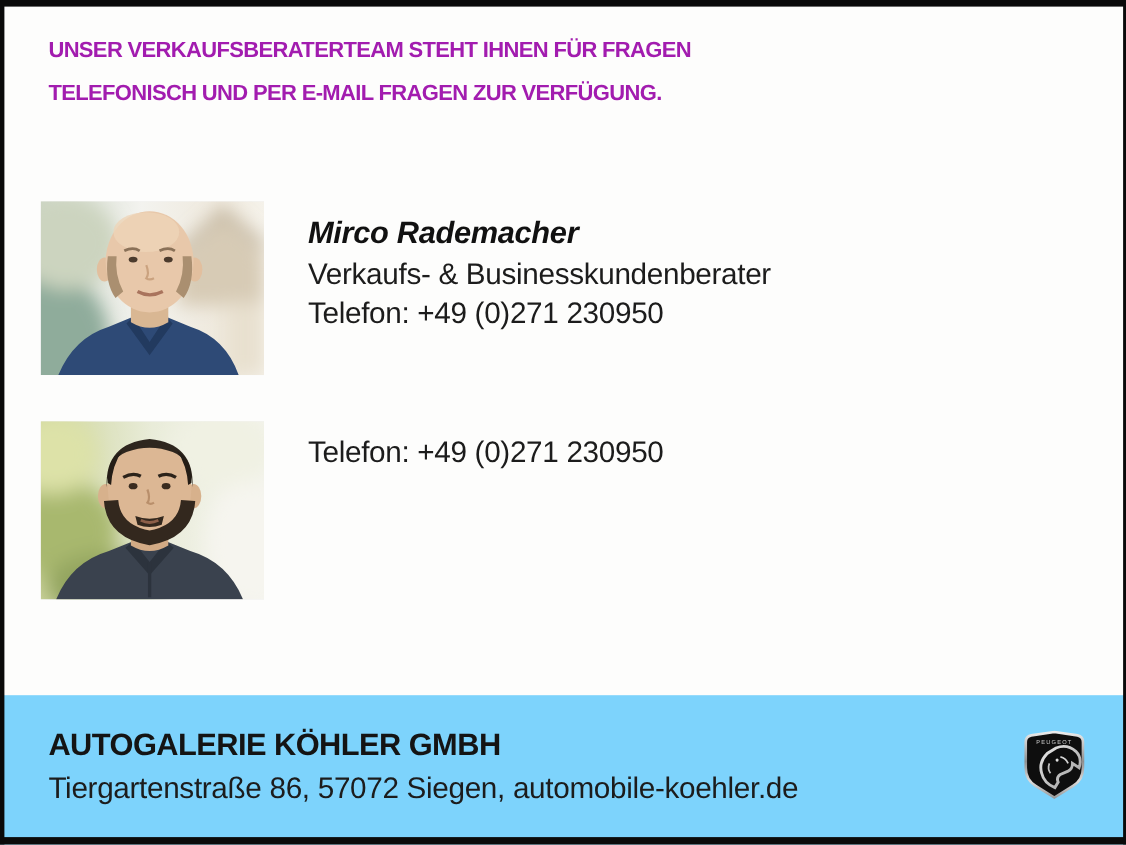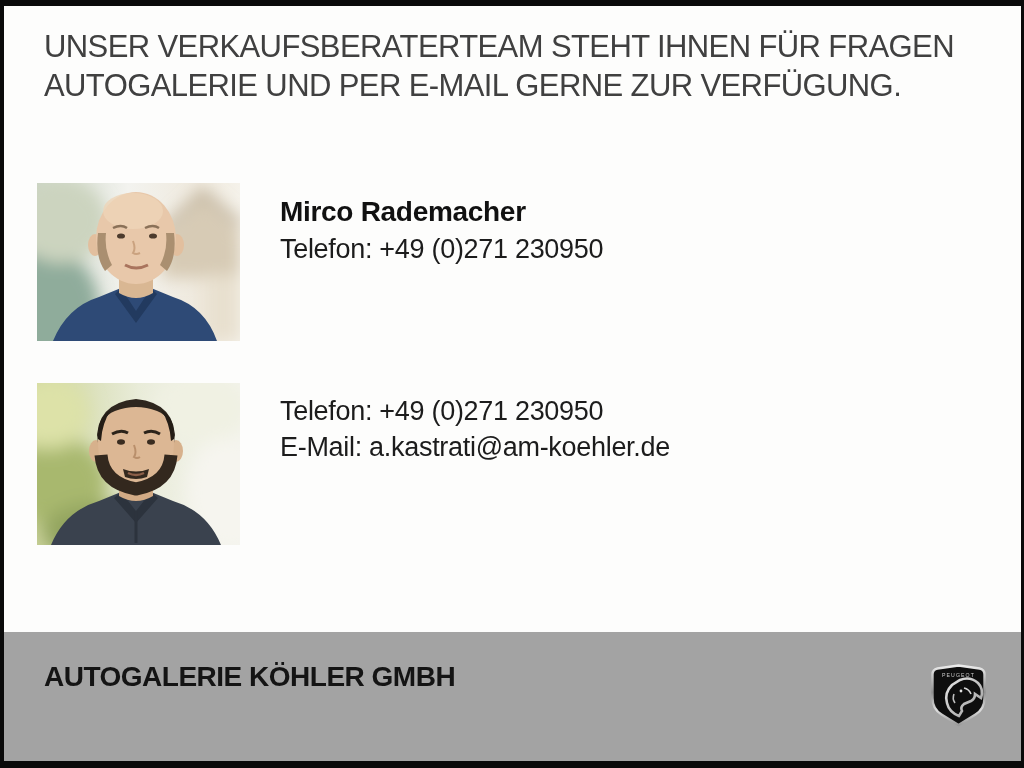--- a/index.html
+++ b/index.html
@@ -9,41 +9,41 @@
   }
   
   .edge{position:absolute;background:#0a0a0a;z-index:30;}
   .edge-top{left:0;top:0;right:0;height:6px;}
   .edge-left{left:0;top:0;bottom:0;width:4px;}
   .edge-right{right:0;top:0;bottom:0;width:3px;}
   .edge-bottom{left:0;bottom:0;right:0;height:7px;}
 
   .header{
     position:absolute;left:44px;top:27px;z-index:5;
-    font-weight:normal;font-size:31px;line-height:39px;letter-spacing:-0.6px;
-    color:#404040;white-space:nowrap;
+    font-weight:bold;font-size:20px;line-height:39px;letter-spacing:-0.6px;
+    color:#a21caf;white-space:nowrap;
   }
 
   .contact-card{position:absolute;left:0;width:1024px;}
   .contact-photo{
     position:absolute;left:37px;overflow:hidden;background:#eee;
   }
   #photo-0{top:183px;width:203px;height:158px;}
   #photo-1{top:383px;width:203px;height:162px;}
   .contact-text{
     position:absolute;left:280px;font-size:27px;line-height:36px;
     letter-spacing:-0.3px;color:#1c1c1c;white-space:nowrap;
   }
   #text-0{top:193px;}
   #text-1{top:393px;}
-  .contact-name{font-size:28px;font-weight:bold;line-height:38px;color:#111;}
+  .contact-name{font-size:28px;font-weight:bold;line-height:38px;color:#111;font-style:italic;}
 
   .footer{
     position:absolute;left:0;right:0;top:632px;bottom:0;
-    background:#a3a3a3;z-index:2;
+    background:#7dd3fc;z-index:2;
   }
   .footer-company{
     position:absolute;left:44px;top:29px;font-size:28px;font-weight:bold;
     letter-spacing:-0.5px;color:#141414;white-space:nowrap;
   }
   .footer-address{
     position:absolute;left:44px;top:69px;font-size:27px;letter-spacing:-0.3px;
     color:#1c1c1c;white-space:nowrap;
   }
   .footer-logo{position:absolute;left:930px;top:32px;width:57px;height:63px;}
@@ -53,21 +53,21 @@
 
 <div class="page">
 
   <div class="edge edge-top"></div>
   <div class="edge edge-left"></div>
   <div class="edge edge-right"></div>
   <div class="edge edge-bottom"></div>
 
   <div class="header">
     <div>UNSER VERKAUFSBERATERTEAM STEHT IHNEN FÜR FRAGEN</div>
-    <div>AUTOGALERIE UND PER E-MAIL GERNE ZUR VERFÜGUNG.</div>
+    <div>TELEFONISCH UND PER E-MAIL FRAGEN ZUR VERFÜGUNG.</div>
   </div>
 
   <div class="contact-card">
     <div class="contact-photo" id="photo-0">
       <svg width="203" height="158" viewBox="0 0 203 158">
         <defs>
           <linearGradient id="bg1" x1="0" y1="0" x2="1" y2="0">
             <stop offset="0" stop-color="#ccd5c6"></stop>
               <stop offset="0.45" stop-color="#f3f3ef"></stop>
             <stop offset="0.8" stop-color="#efe9dd"></stop>
@@ -99,20 +99,21 @@
           <path d="M108 45 q8 -4 14 0" stroke="#8a7158" stroke-width="2.5" fill="none"></path>
           <ellipse cx="84" cy="53" rx="4" ry="2.6" fill="#4c3b2d"></ellipse>
           <ellipse cx="116" cy="53" rx="4" ry="2.6" fill="#4c3b2d"></ellipse>
           <path d="M96 58 q3 8 0 12 q3 2 7 0" stroke="#caa27f" stroke-width="2" fill="none"></path>
           <path d="M88 82 q11 6 23 0" stroke="#a9745d" stroke-width="3" fill="none"></path>
         </g>
       </svg>
     </div>
     <div class="contact-text" id="text-0">
       <div class="contact-name">Mirco Rademacher</div>
+      <div>Verkaufs- &amp; Businesskundenberater</div>
       <div>Telefon: +49 (0)271 230950</div>
     </div>
   </div>
 
   <div class="contact-card">
     <div class="contact-photo" id="photo-1">
       <svg width="203" height="162" viewBox="0 0 203 162">
         <defs>
           <linearGradient id="bg2" x1="0" y1="0" x2="1" y2="0">
             <stop offset="0" stop-color="#ccd49c"></stop>
@@ -149,26 +150,26 @@
           <path d="M107 50 q8 -4 16 1" stroke="#2c231a" stroke-width="3" fill="none"></path>
           <ellipse cx="84" cy="59" rx="4" ry="2.8" fill="#3a2c20"></ellipse>
           <ellipse cx="114" cy="59" rx="4" ry="2.8" fill="#3a2c20"></ellipse>
           <path d="M97 62 q3 8 0 12 q3 2 6 0" stroke="#b98f6b" stroke-width="2" fill="none"></path>
           <path d="M91 90 q8 4 16 0" stroke="#8c5f49" stroke-width="2.5" fill="none"></path>
         </g>
       </svg>
     </div>
     <div class="contact-text" id="text-1">
       <div>Telefon: +49 (0)271 230950</div>
-      <div>E-Mail: a.kastrati@am-koehler.de</div>
     </div>
   </div>
 
   <div class="footer">
     <div class="footer-company">AUTOGALERIE KÖHLER GMBH</div>
+    <div class="footer-address">Tiergartenstraße 86, 57072 Siegen, automobile-koehler.de</div>
     <div class="footer-logo">
       <svg width="57" height="63" viewBox="0 0 57 63">
         <defs>
           <linearGradient id="chrome" x1="0" y1="0" x2="0" y2="1">
             <stop offset="0" stop-color="#ececec"></stop>
               <stop offset="0.45" stop-color="#8f8f8f"></stop>
             <stop offset="0.75" stop-color="#dcdcdc"></stop>
               <stop offset="1" stop-color="#9a9a9a"></stop>
           </linearGradient>
           <linearGradient id="lion" x1="0" y1="0" x2="1" y2="1">

